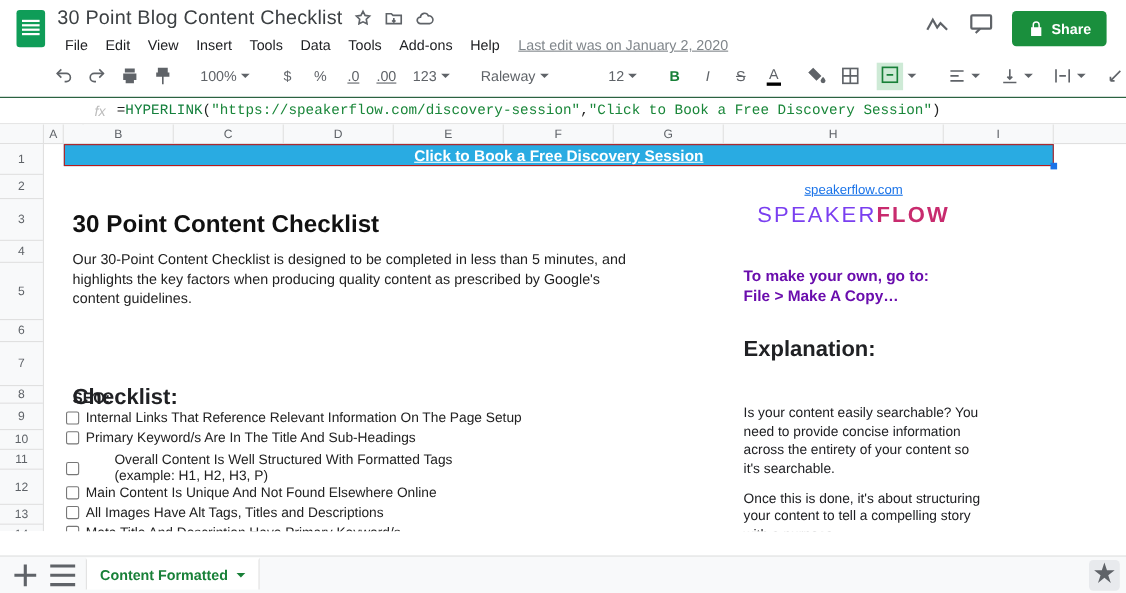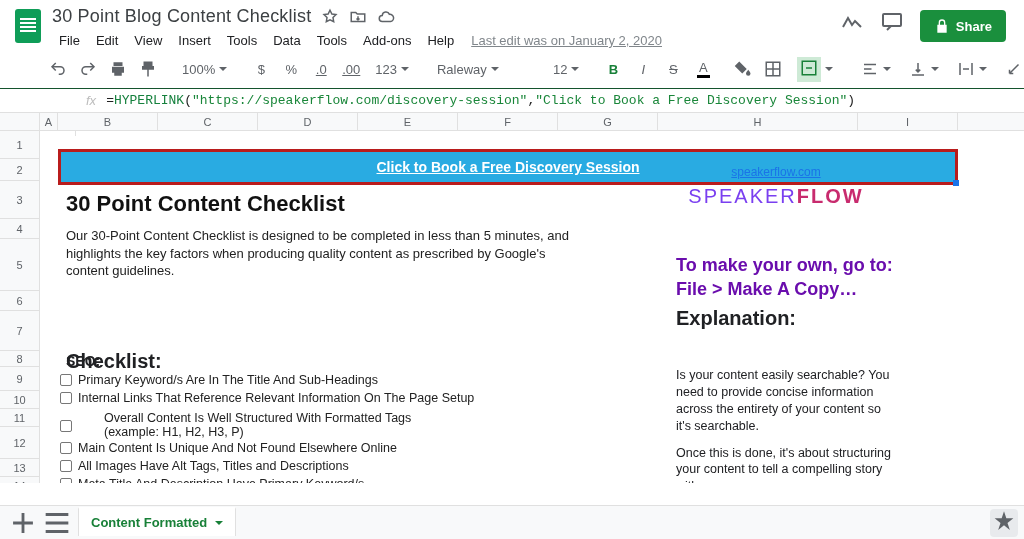--- a/index.html
+++ b/index.html
@@ -55,29 +55,29 @@
   .rh{border-bottom:1px solid #e0e0e0;font-size:11px;color:#5f6368;display:flex;align-items:center;justify-content:center;}
   .cells{position:relative;flex:1;}
 
   
   .r1{height:28px}.r2{height:22px}.r3{height:38px}.r4{height:20px}.r5{height:52px}.r6{height:20px}.r7{height:40px}.r8{height:16px}.r9{height:24px}.r10{height:18px}.r11{height:18px}.r12{height:32px}.r13{height:18px}.r14{height:18px}
 
   
 
   
   .canvas{position:absolute;left:0;top:0;right:0;bottom:0;}
-  .bluebar{position:absolute;left:18px;top:18px;width:900px;height:36px;background:#29abe2;color:#fff;display:flex;align-items:center;justify-content:center;font-weight:700;font-size:14px;text-decoration:underline;border:3px solid #b91c1c;}
+  .bluebar{position:absolute;left:18px;top:0;width:900px;height:20px;background:#29abe2;color:#fff;display:flex;align-items:center;justify-content:center;font-weight:700;font-size:14px;text-decoration:underline;border:1px solid #b91c1c;}
   .bluebar::after{content:"";position:absolute;right:-4px;bottom:-4px;width:6px;height:6px;background:#1a73e8;}
   .sflink{position:absolute;left:636px;top:34px;color:#1a73e8;text-decoration:underline;font-size:12px;width:200px;text-align:center;}
   .sflogo{position:absolute;left:636px;top:54px;width:200px;text-align:center;font-size:20px;letter-spacing:2px;}
   .sflogo .s1{color:#7a3ff0;font-weight:300;}
   .sflogo .s2{color:#c82b6e;font-weight:700;}
   .h1{position:absolute;left:26px;top:60px;font-size:22px;font-weight:800;color:#111;}
   .desc{position:absolute;left:26px;top:96px;width:520px;font-size:13px;line-height:1.35;color:#222;}
-  .makecopy{position:absolute;left:636px;top:110px;color:#6a0dad;font-weight:700;font-size:18px;line-height:1.35;margin-top:12px;}
+  .makecopy{position:absolute;left:636px;top:110px;color:#6a0dad;font-weight:700;font-size:14px;line-height:1.35;}
   .h2a{position:absolute;left:26px;top:176px;font-size:20px;font-weight:800;margin-top:43px;}
   .h2b{position:absolute;left:636px;top:176px;font-size:20px;font-weight:800;}
   .seo{position:absolute;left:26px;top:222px;font-weight:700;font-size:14px;}
   .seo-list{position:absolute;left:20px;top:242px;font-size:12.5px;color:#222;}
   .seo-list .item{display:flex;align-items:flex-start;gap:6px;}
   .seo-list .item.h18{height:18px;}
   .seo-list .item.h32{height:32px; align-items:center;gap:32px;}
   .chk{width:12px;height:12px;border:1.5px solid #777;border-radius:2px;margin-top:1px;flex:none;}
   .expl{position:absolute;left:636px;top:236px;width:220px;font-size:12.5px;line-height:1.35;}
 
@@ -307,25 +307,25 @@
         <div class="makecopy">
           <div>To make your own, go to:</div>
           <div>File &gt; Make A Copy…</div>
         </div>
         <div class="h2a">Checklist:</div>
         <div class="h2b">Explanation:</div>
         <div class="seo">SEO:</div>
         <div class="seo-list">
           <div class="item h18">
               <span class="chk"></span>
+              <span>Internal Links That Reference Relevant Information On The Page Setup</span>
+            </div>
+          <div class="item h18">
+              <span class="chk"></span>
               <span>Primary Keyword/s Are In The Title And Sub-Headings</span>
-            </div>
-          <div class="item h18">
-              <span class="chk"></span>
-              <span>Internal Links That Reference Relevant Information On The Page Setup</span>
             </div>
           <div class="item h32">
               <span class="chk"></span>
               <span style="white-space:pre-line">Overall Content Is Well Structured With Formatted Tags
 (example: H1, H2, H3, P)</span>
             </div>
           <div class="item h18">
               <span class="chk"></span>
               <span>Main Content Is Unique And Not Found Elsewhere Online</span>
             </div>

